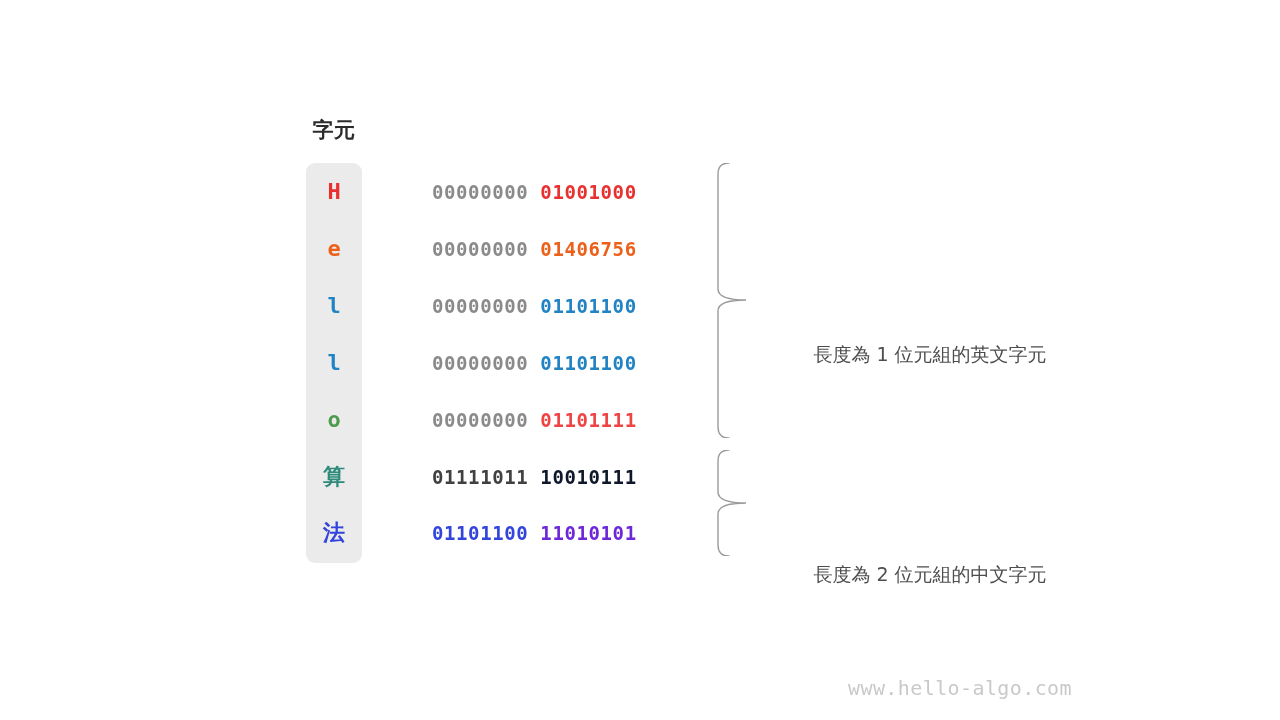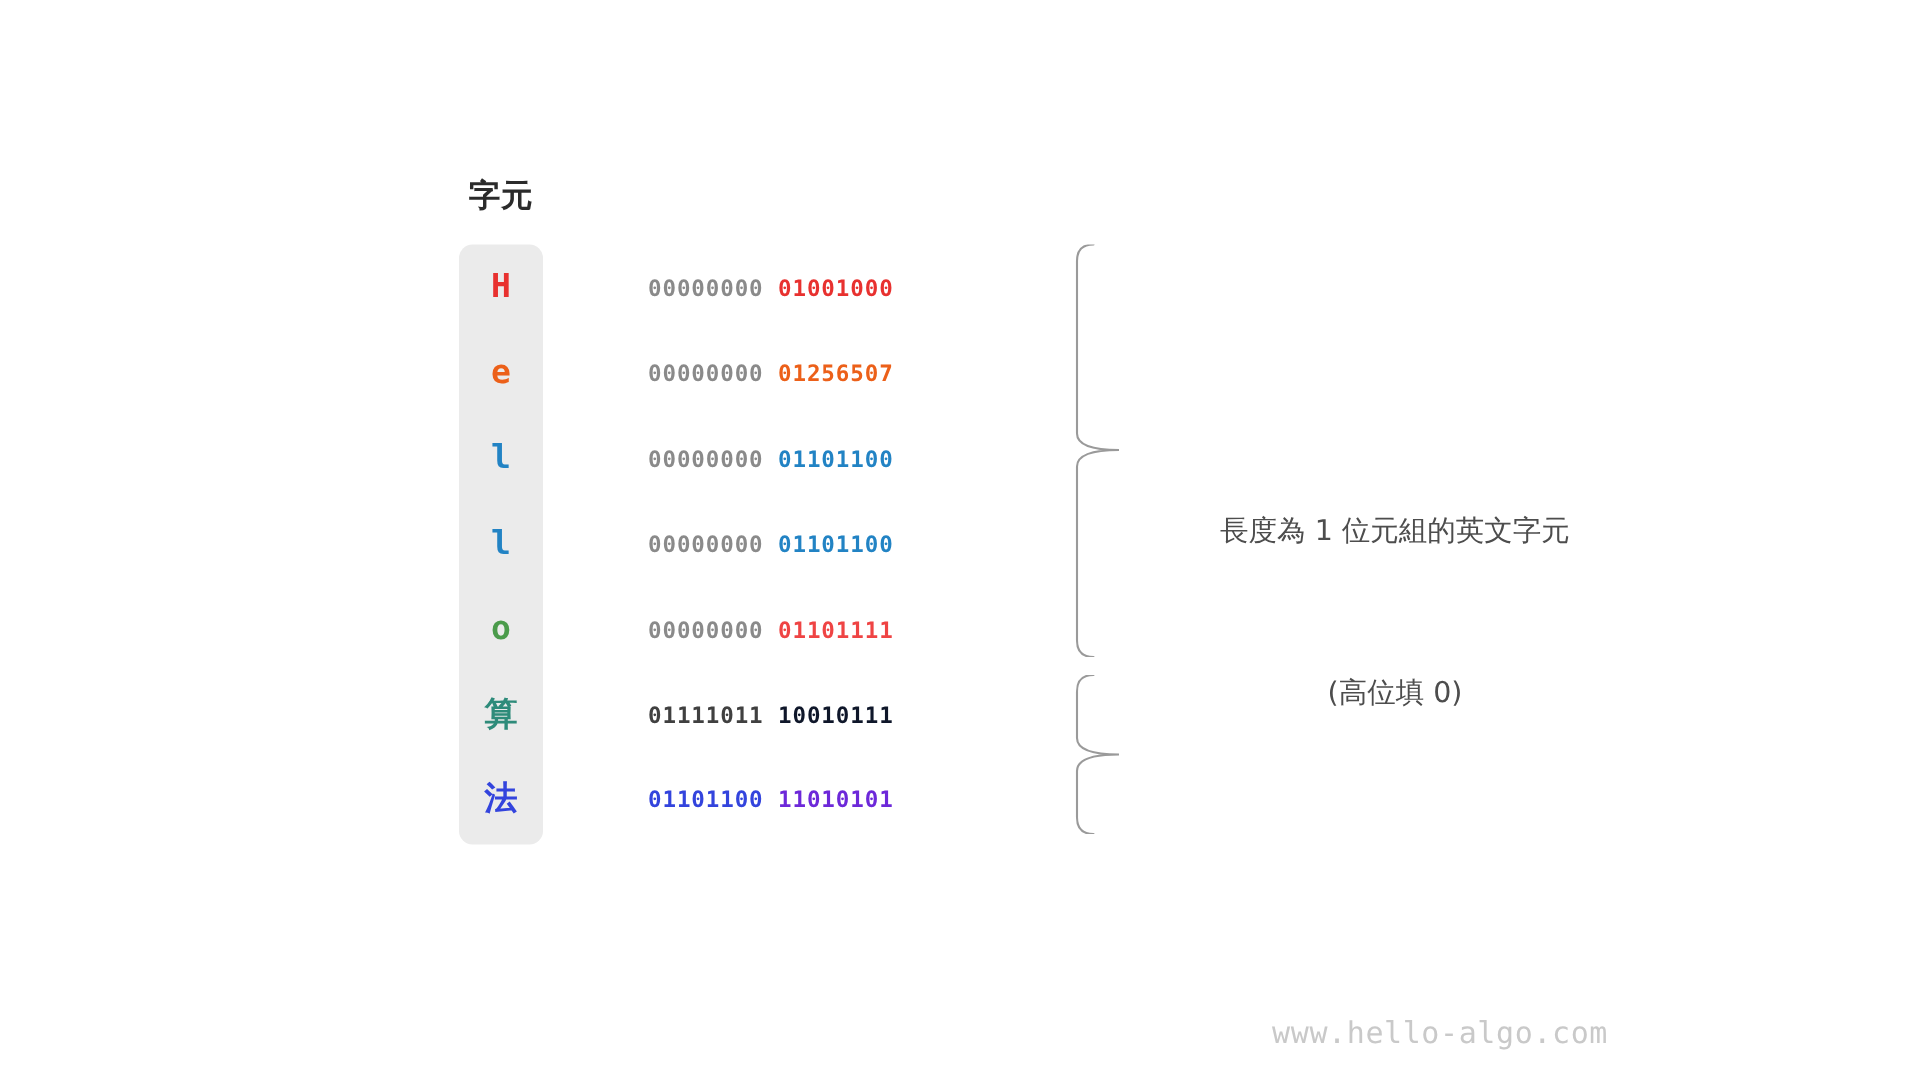--- a/index.html
+++ b/index.html
@@ -77,21 +77,21 @@
   .row .char.cjk {
     font-family: "DejaVu Sans", "Liberation Sans", sans-serif;
     font-size: 22px;
   }
   .row .bits {
     position: absolute;
     left: 432px;
     width: 251px;
     transform: translateY(-50%);
     font-family: "DejaVu Sans Mono", "Liberation Mono", monospace;
-    font-size: 15px;
+    font-size: 19px;
     font-weight: bold;
     letter-spacing: 0.6px;
     white-space: pre;
     text-align: left;
   }
 
   
   .brace {
     position: absolute;
     pointer-events: none;
@@ -139,21 +139,21 @@
 
   <div id="char-column" style="background: rgb(235, 235, 235);"></div>
 
   <div id="rows-host">
       <div class="row" style="top: 192px;">
         <div class="char latin" style="color: rgb(232, 49, 47);">H</div>
         <div class="bits"><span style="color: rgb(138, 138, 138);">00000000</span> <span style="color: rgb(232, 49, 47);">01001000</span></div>
       </div>
       <div class="row" style="top: 249px;">
         <div class="char latin" style="color: rgb(236, 96, 25);">e</div>
-        <div class="bits"><span style="color: rgb(138, 138, 138);">00000000</span> <span style="color: rgb(236, 96, 25);">01256507</span></div>
+        <div class="bits"><span style="color: rgb(138, 138, 138);">00000000</span> <span style="color: rgb(236, 96, 25);">01406756</span></div>
       </div>
       <div class="row" style="top: 306px;">
         <div class="char latin" style="color: rgb(34, 131, 196);">l</div>
         <div class="bits"><span style="color: rgb(138, 138, 138);">00000000</span> <span style="color: rgb(34, 131, 196);">01101100</span></div>
       </div>
       <div class="row" style="top: 363px;">
         <div class="char latin" style="color: rgb(34, 131, 196);">l</div>
         <div class="bits"><span style="color: rgb(138, 138, 138);">00000000</span> <span style="color: rgb(34, 131, 196);">01101100</span></div>
       </div>
       <div class="row" style="top: 420px;">
@@ -174,18 +174,20 @@
       <svg class="brace" width="34" height="275" viewBox="0 0 34 275" style="left: 716px; top: 163px;">
         <path d="M 13 0 Q 2 0 2 11 L 2 126 Q 2 137 30 137 Q 2 137 2 148 L 2 264 Q 2 275 13 275" fill="none" stroke="#9a9a9a" stroke-width="1.4" stroke-linecap="round"></path>
       </svg>
       <svg class="brace" width="34" height="106" viewBox="0 0 34 106" style="left: 716px; top: 450px;">
         <path d="M 13 0 Q 2 0 2 11 L 2 42 Q 2 53 30 53 Q 2 53 2 64 L 2 95 Q 2 106 13 106" fill="none" stroke="#9a9a9a" stroke-width="1.4" stroke-linecap="round"></path>
       </svg>
     </div>
 
   <div class="note" id="note-1" style="color: rgb(77, 77, 77);">
     <div>長度為 1 位元組的英文字元</div>
-    <div>(高位填 0)</div>
+  </div>
+  <div class="note" id="note-2" style="color: rgb(77, 77, 77);">
+    <div>長度為 2 位元組的中文字元</div>
   </div>
 
   <div id="watermark" style="color: rgb(201, 201, 201);">www.hello-algo.com</div>
 
 </div>
 
 </body></html>

